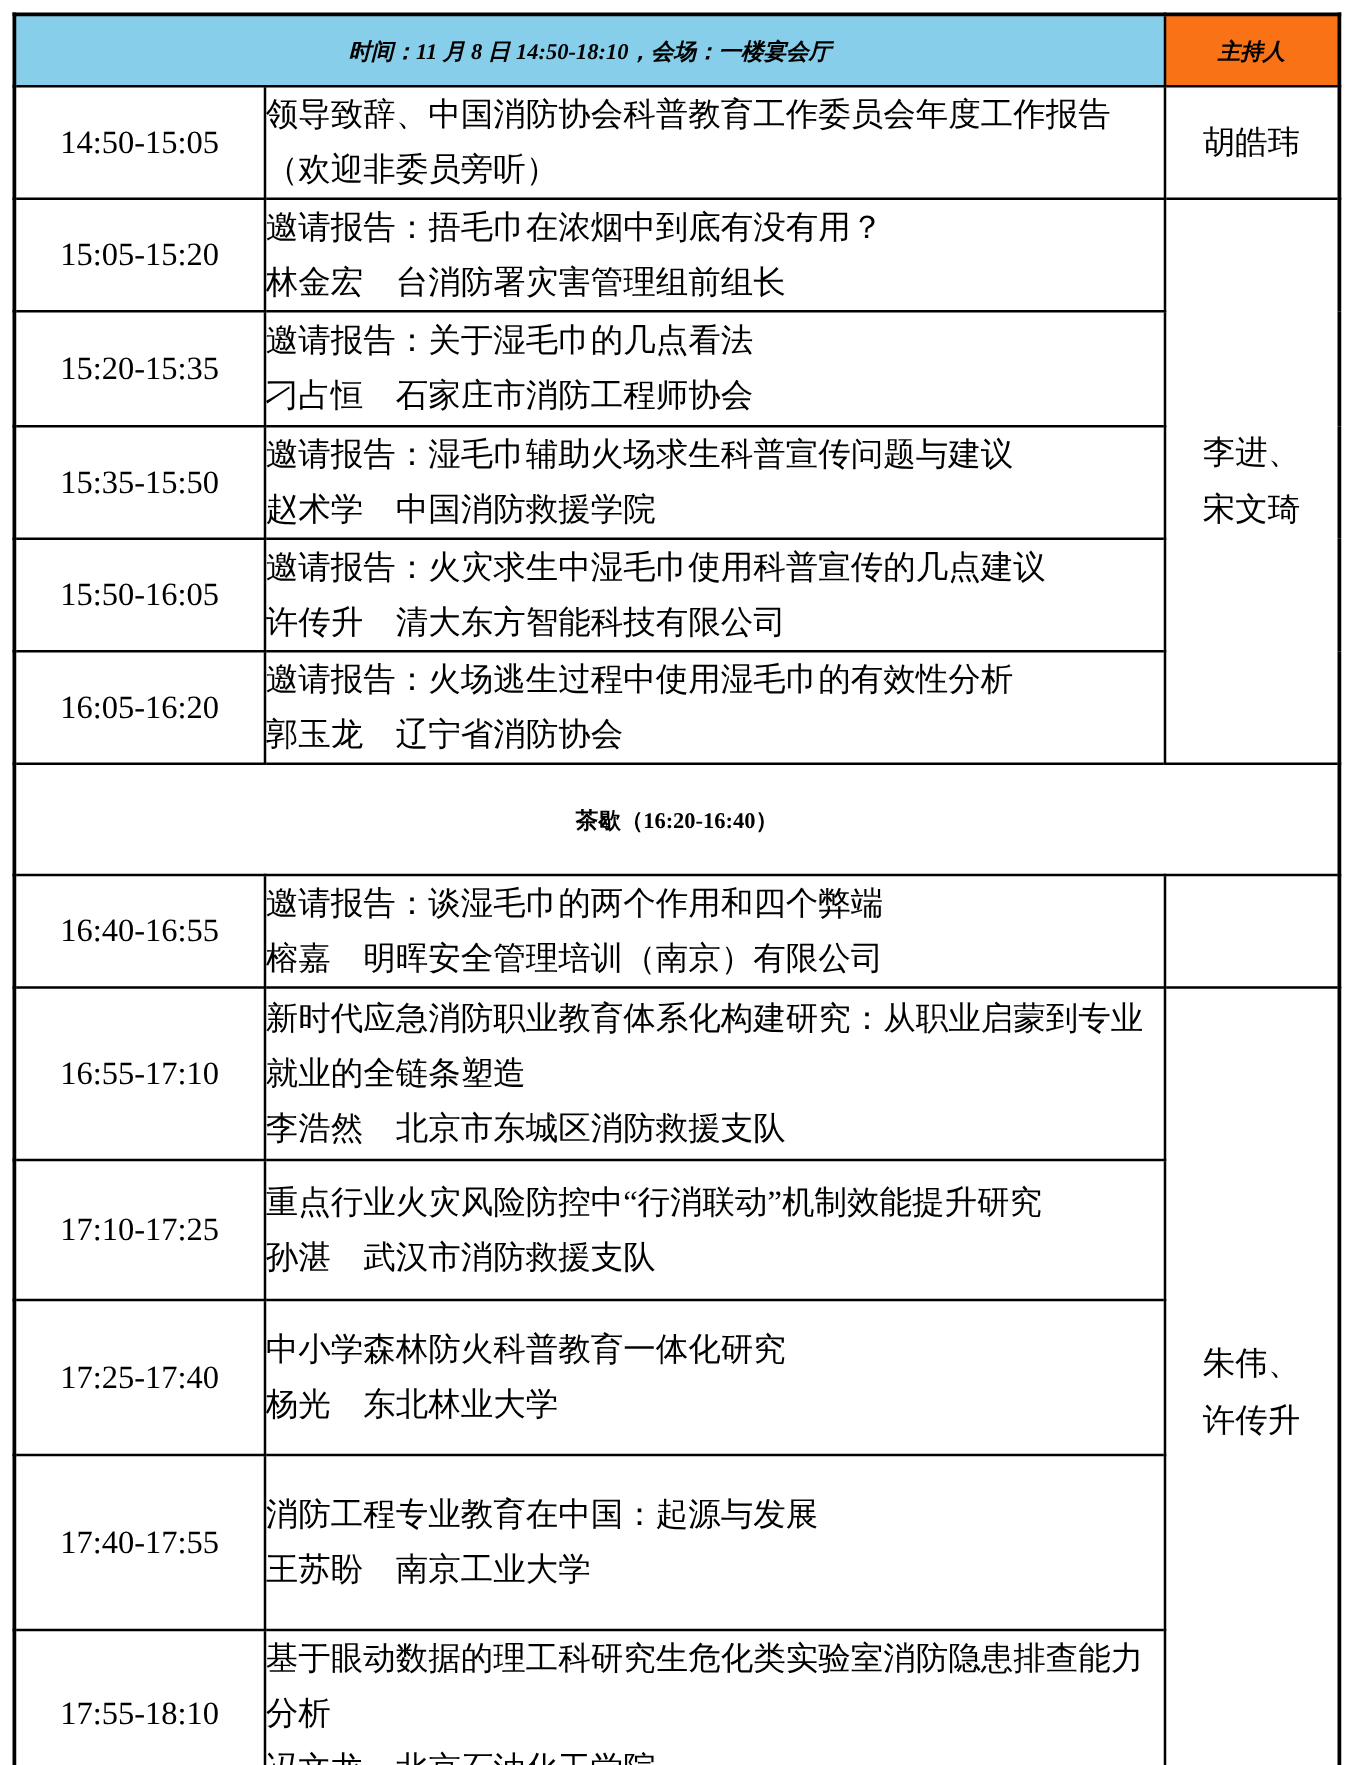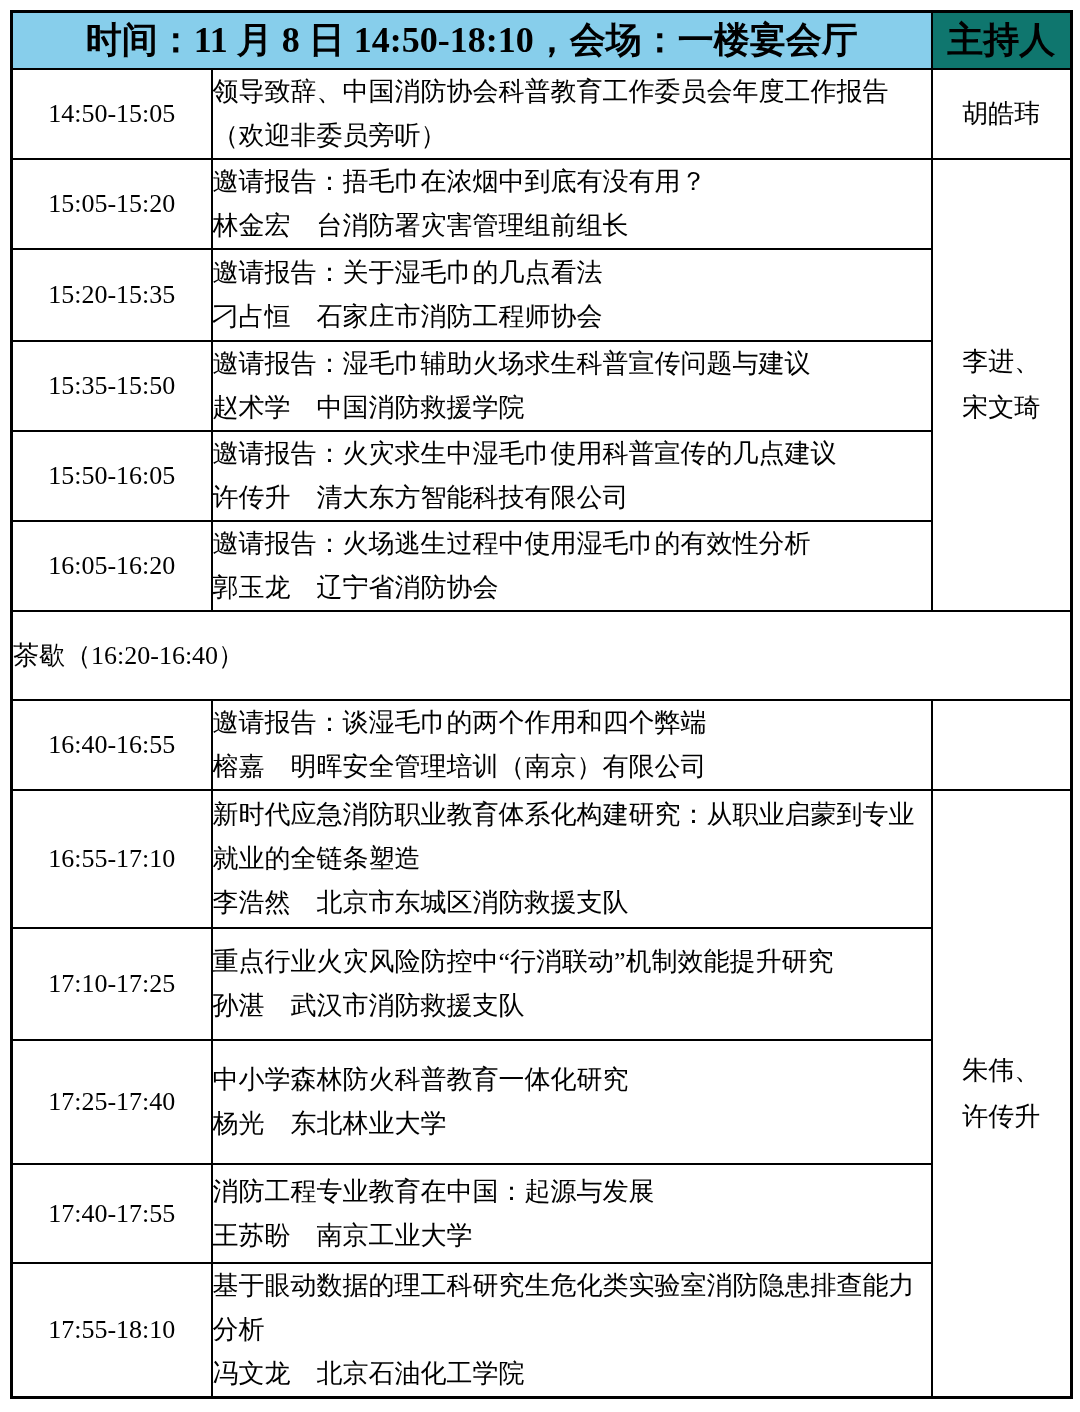--- a/index.html
+++ b/index.html
@@ -29,62 +29,64 @@
     vertical-align: middle;
     overflow: hidden;
   }
   .col-time  { width: 200px; }
   .col-main  { width: 720px; }
   .col-mod   { width: 140px; }
 
   .header-row td {
     background: #87CEEB;
     font-weight: bold;
-    font-size: 36px;
+    font-size: 18px;
     text-align: center;
     height: 55px;
+    font-style: italic;
   }
   td.time-cell {
     text-align: center;
     font-size: 26px;
   }
   td.content-cell {
     padding: 2px 8px 2px 18px;
     font-size: 26px;
   }
   .line {
     line-height: 44px;
   }
   .bold { font-weight: normal; }
   td.mod-cell {
     text-align: center;
     font-size: 26px;
   }
   .mod-line { line-height: 46px; }
   td.tea-cell {
-    font-size: 26px;
-    font-weight: normal;
+    text-align: center;
+    font-size: 18px;
+    font-weight: bold;
     height: 87px;
   }
 </style>
 </head>
 <body>
 
 <div class="page">
   <table class="schedule">
     <colgroup>
       <col class="col-time">
       <col class="col-main">
       <col class="col-mod">
     </colgroup>
 
     <tbody>
         <tr class="header-row">
       <td colspan="2" style="background: rgb(135, 206, 235);">时间：11 月 8 日 14:50-18:10，会场：一楼宴会厅</td>
-      <td style="background: #0f766e;">主持人</td>
+      <td style="background: #f97316;">主持人</td>
     </tr>
 
     <tr style="height:88px">
       <td class="time-cell">14:50-15:05</td>
       <td class="content-cell">
         <div class="line bold">领导致辞、中国消防协会科普教育工作委员会年度工作报告</div>
         <div class="line">（欢迎非委员旁听）</div>
       </td>
       <td class="mod-cell">
         <div class="mod-line">胡皓玮</div>
@@ -169,21 +171,21 @@
     </tr>
 
     <tr style="height:124px">
       <td class="time-cell">17:25-17:40</td>
       <td class="content-cell">
         <div class="line">中小学森林防火科普教育一体化研究</div>
         <div class="line">杨光　东北林业大学</div>
       </td>
     </tr>
 
-    <tr style="height:99px">
+    <tr style="height:140px">
       <td class="time-cell">17:40-17:55</td>
       <td class="content-cell">
         <div class="line">消防工程专业教育在中国：起源与发展</div>
         <div class="line">王苏盼　南京工业大学</div>
       </td>
     </tr>
 
     <tr style="height:131px">
       <td class="time-cell">17:55-18:10</td>
       <td class="content-cell">

